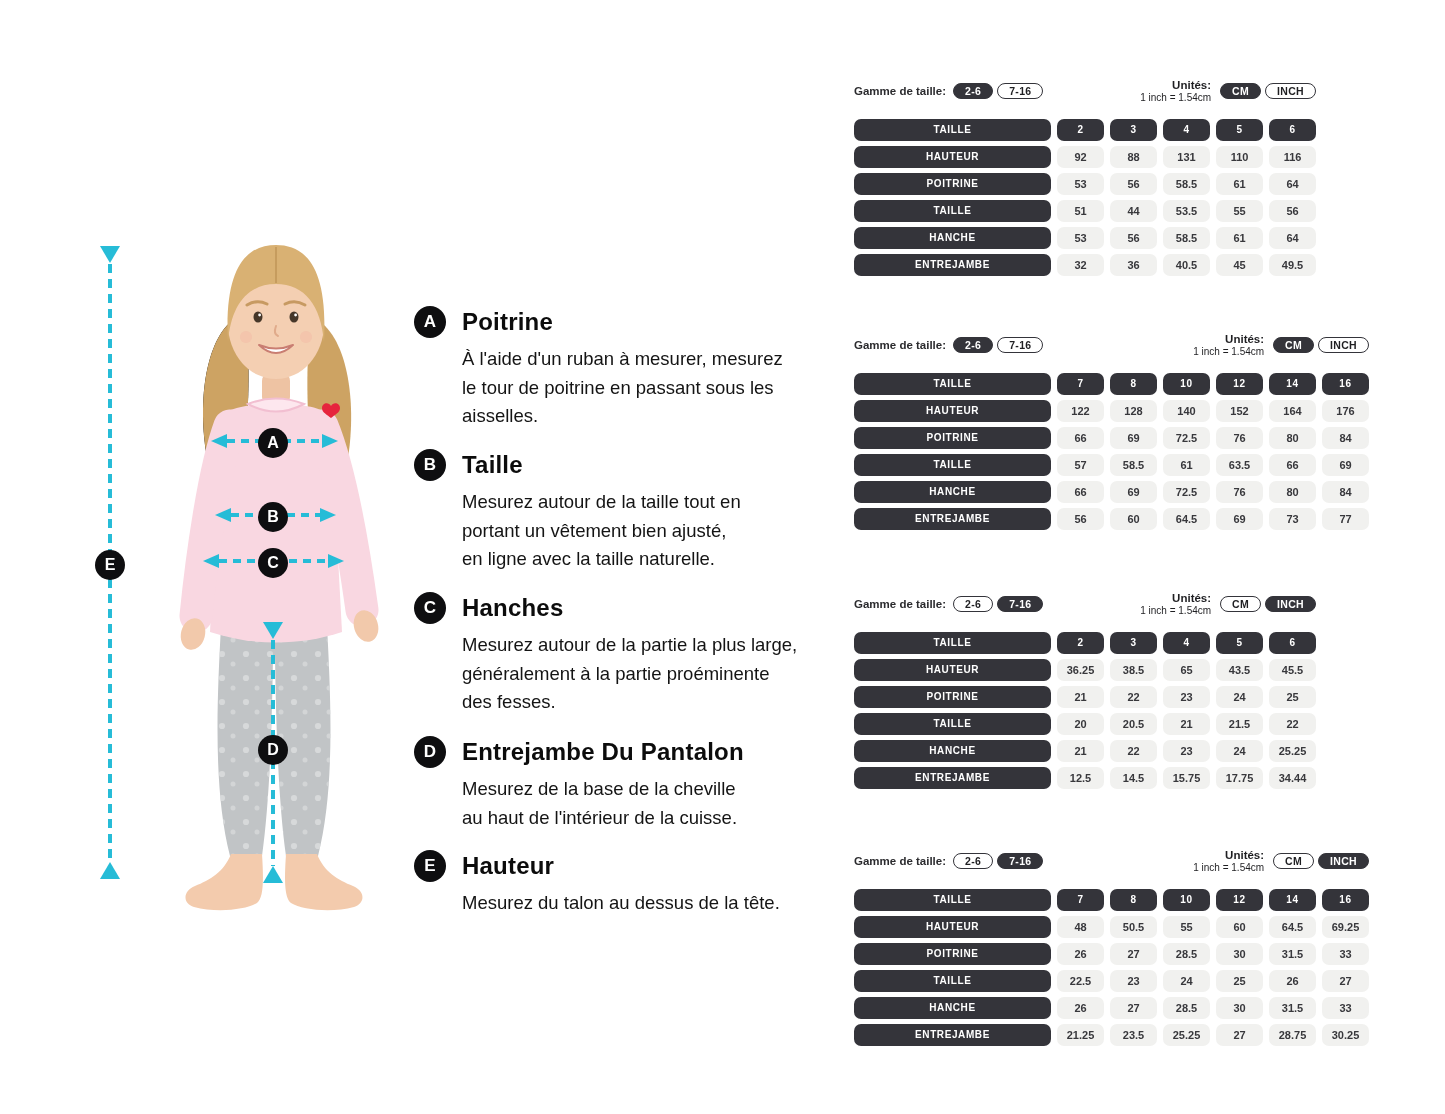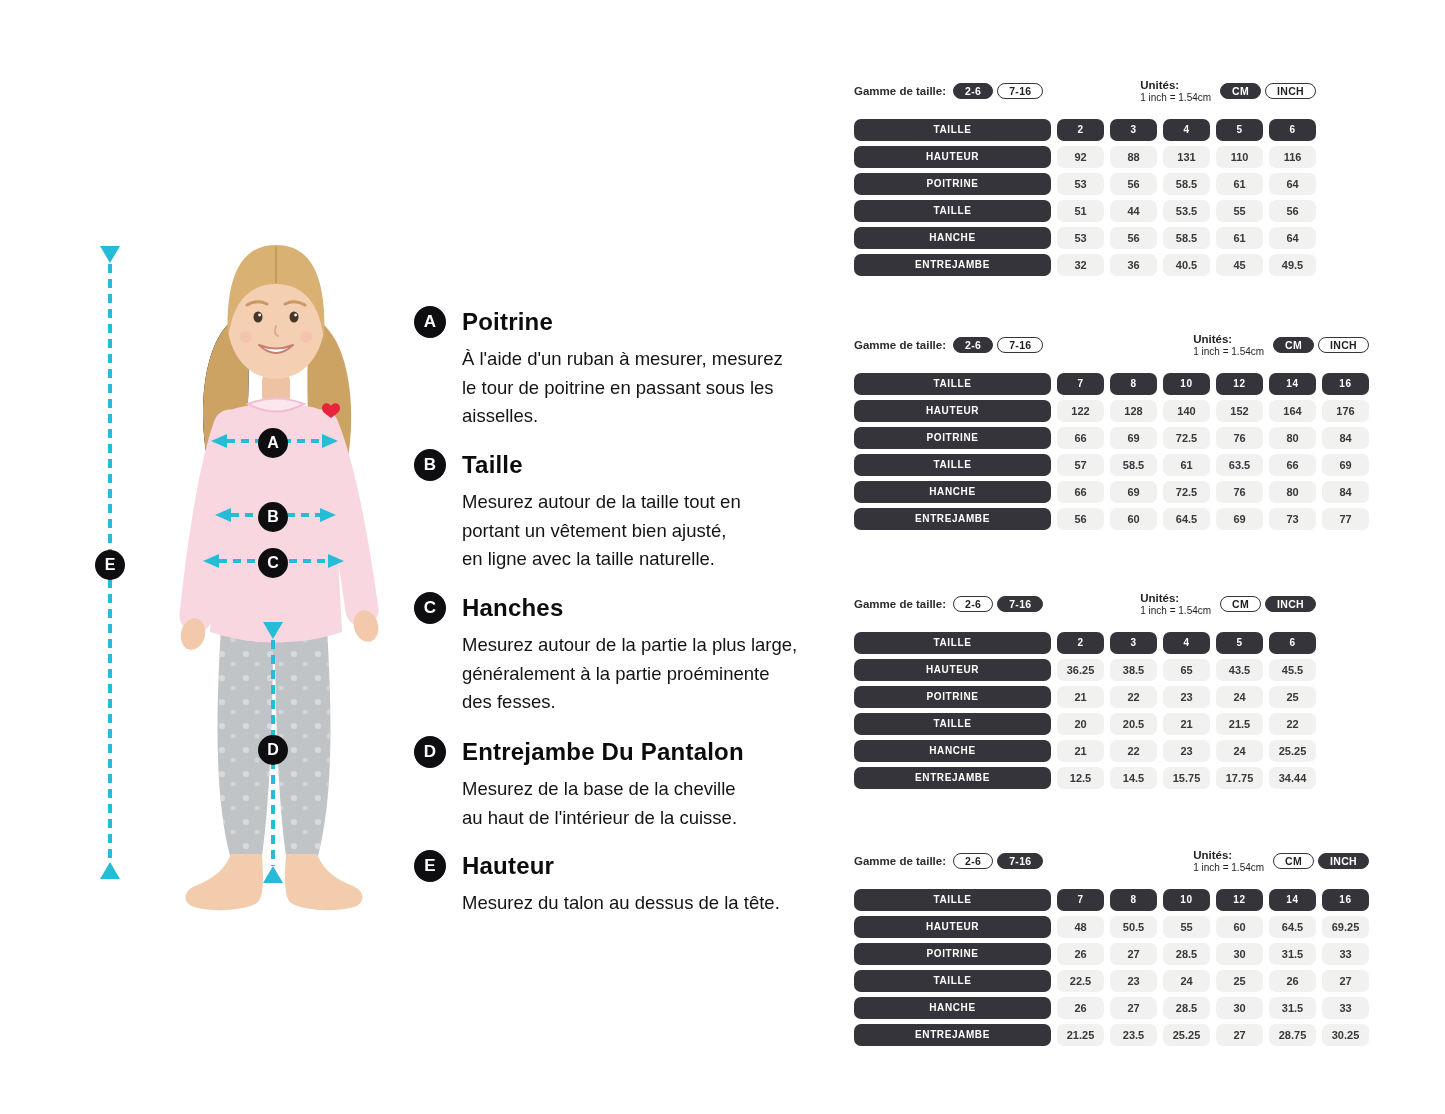--- a/index.html
+++ b/index.html
@@ -26,21 +26,21 @@
   .desc p{margin:0;font-size:18.5px;line-height:28.5px;color:#141414;white-space:pre-line;}
   
   .tbl-block{position:absolute;left:854px;}
   .controls{display:flex;justify-content:space-between;align-items:center;margin-bottom:15px;height:26px;}
   .ctl-group{display:flex;align-items:center;}
   .ctl-label{font-size:11.5px;font-weight:600;color:#2b2b2e;margin-right:3px;}
   .btn{font-family:"Liberation Sans",sans-serif;font-size:10.5px;font-weight:700;height:16px;padding:0 11px;
        border-radius:8px;border:1.5px solid var(--dark);background:#fff;color:#1f1f22;margin-left:4px;
        display:inline-flex;align-items:center;justify-content:center;letter-spacing:.03em;cursor:pointer;}
   .btn.sel{background:var(--dark);color:#fff;}
-  .units{margin-right:5px;line-height:1.25;margin-left:32px;}
+  .units{text-align:right;margin-right:5px;line-height:1.25;margin-left:32px;}
   .u1{font-size:11.5px;font-weight:700;color:#1f1f22;}
   .u2{font-size:10px;color:#1f1f22;}
   .grid{display:grid;column-gap:6px;row-gap:5px;}
   .pill{height:22px;line-height:22px;text-align:center;border-radius:7px;white-space:nowrap;}
   .pill.dark{background:var(--dark);color:#fff;font-size:10px;font-weight:700;letter-spacing:.06em;}
   .pill.cell{background:var(--cell);color:#38383c;font-size:11px;font-weight:700;}
 </style>
 </head>
 <body>
 

